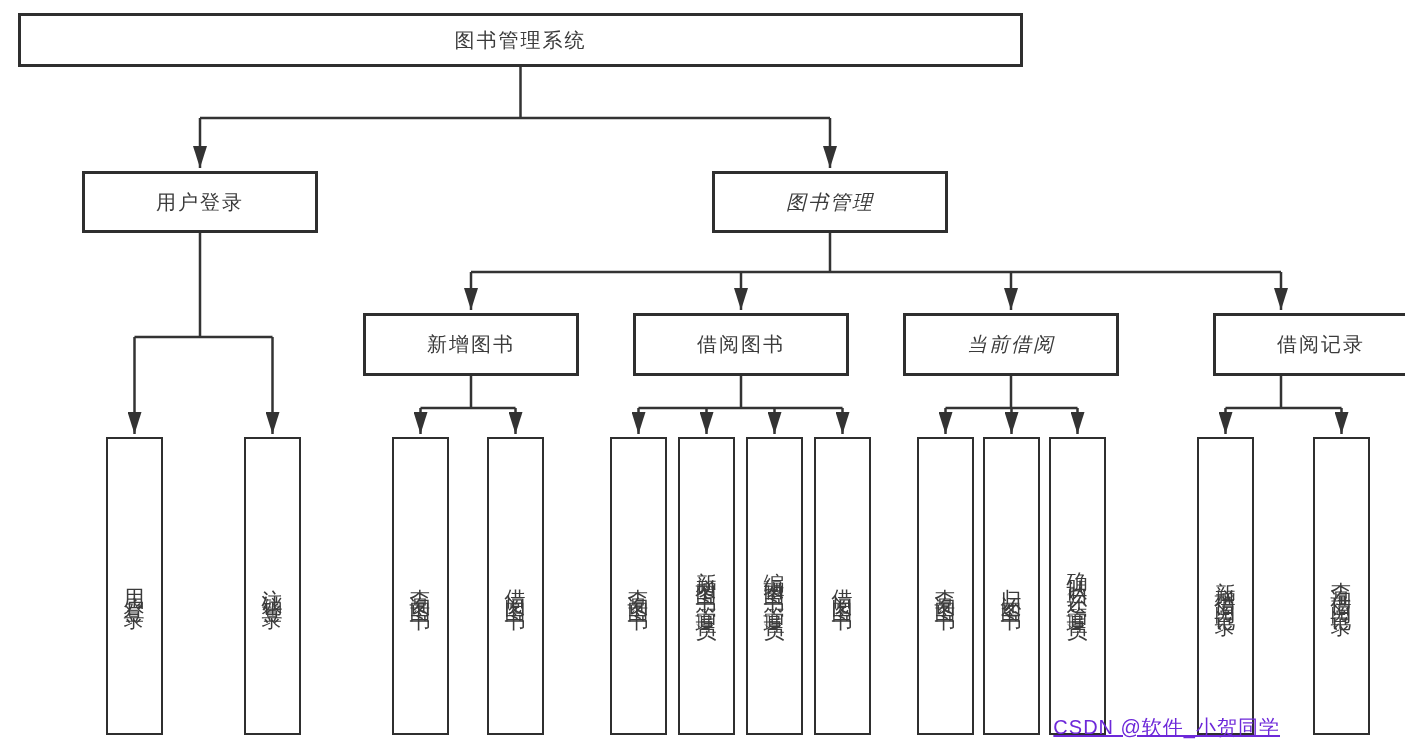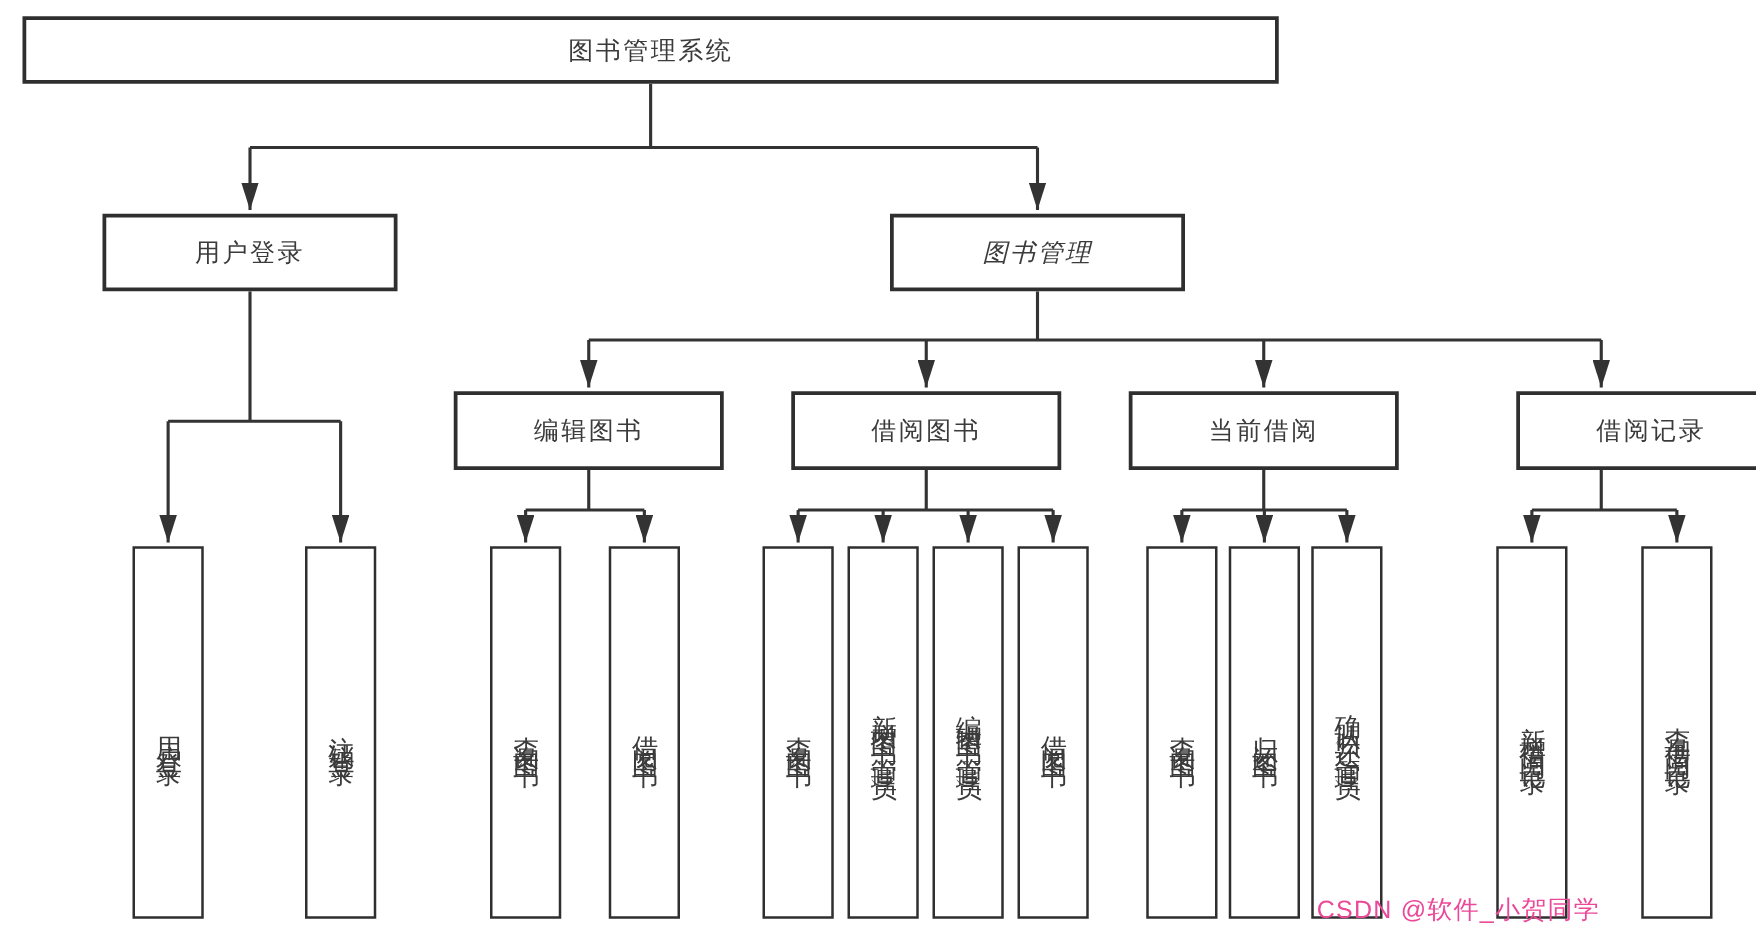--- a/index.html
+++ b/index.html
@@ -20,21 +20,21 @@
   .l2-box{top:171px;width:236px;height:62px;}
   .l3-box{top:313px;width:216px;height:63px;}
   .v-box{
     top:437px;width:57px;height:298px;
     writing-mode:vertical-rl;text-orientation:mixed;
     font-size:21px;letter-spacing:7px;line-height:1;
     border-width:2.5px;
   }
   .watermark{
     position:absolute;right:14px;top:714px;z-index:3;
-    font-size:20px;color:#ec4899;letter-spacing:1px;white-space:nowrap;
+    font-size:20px;color:#6d28d9;letter-spacing:1px;white-space:nowrap;text-decoration:underline;
   }
 </style>
 </head>
 <body>
 
 <div class="canvas">
 
   <svg class="wires" width="1405" height="747" viewBox="0 0 1405 747">
     <defs>
       <marker id="arw" viewBox="0 0 22 14" markerWidth="22" markerHeight="14" refX="22" refY="7" orient="auto" markerUnits="userSpaceOnUse">
@@ -71,23 +71,23 @@
       <line x1="1225.5" y1="408" x2="1225.5" y2="434" marker-end="url(#arw)"></line>
       <line x1="1341.5" y1="408" x2="1341.5" y2="434" marker-end="url(#arw)"></line>
     </g>
   </svg>
 
   <div class="box h-box root-box">图书管理系统</div>
 
   <div class="box h-box l2-box" style="left:82px;">用户登录</div>
   <div class="box h-box l2-box" style="left:712px;font-style:italic;">图书管理</div>
 
-  <div class="box h-box l3-box" style="left:363px;">编辑图书</div>
+  <div class="box h-box l3-box" style="left:363px;">新增图书</div>
   <div class="box h-box l3-box" style="left:633px;">借阅图书</div>
-  <div class="box h-box l3-box" style="left:903px;">当前借阅</div>
+  <div class="box h-box l3-box" style="left:903px;font-style:italic;">当前借阅</div>
   <div class="box h-box l3-box" style="left:1213px;">借阅记录</div>
 
   <div class="box v-box" style="left:106px;">用户登录</div>
   <div class="box v-box" style="left:244px;">注销登录</div>
 
   <div class="box v-box" style="left:392px;">查询图书</div>
   <div class="box v-box" style="left:487px;">借阅图书</div>
 
   <div class="box v-box" style="left:610px;">查询图书</div>
   <div class="box v-box" style="left:678px;">新增图书（管理员）</div>

